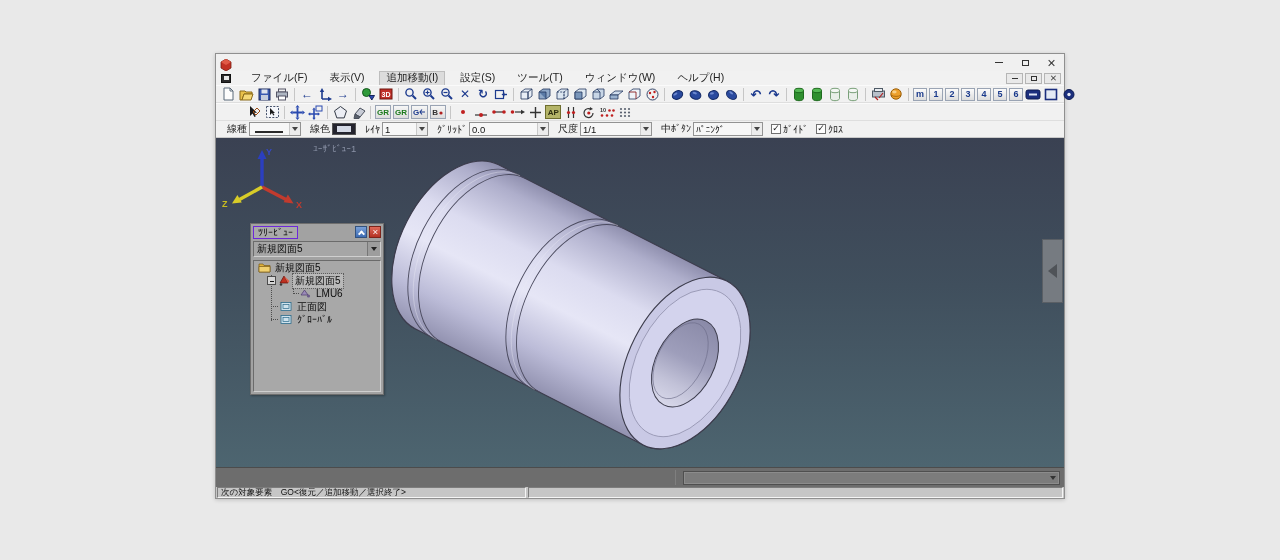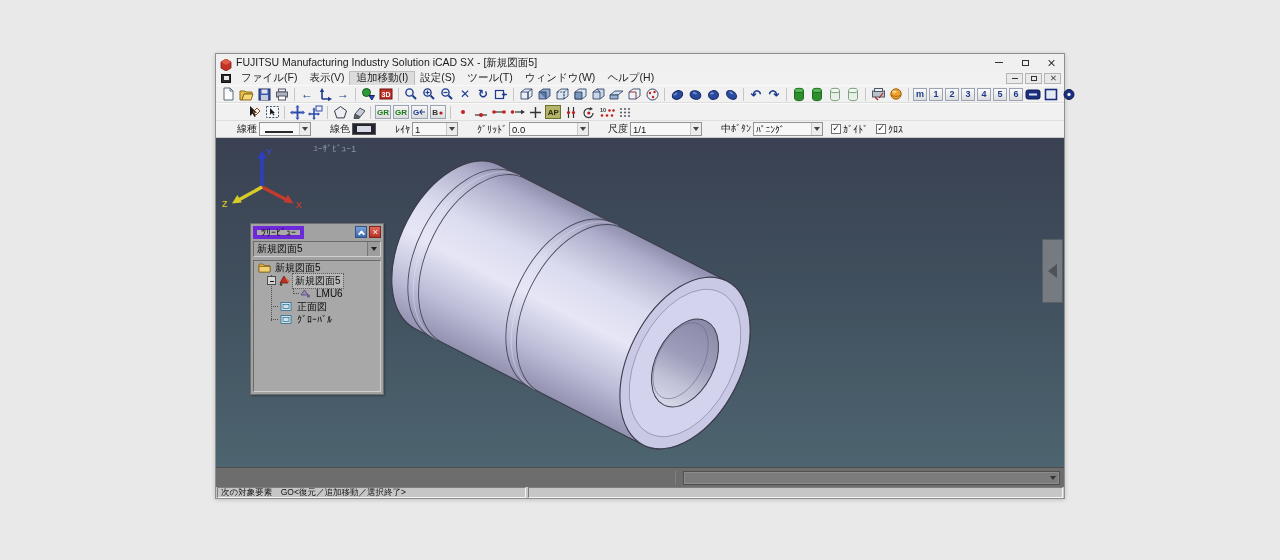--- a/index.html
+++ b/index.html
@@ -18,21 +18,21 @@
   .title-text { font-size:10.5px; color:#1a1a1a; white-space:nowrap; }
   .win-controls { margin-left:auto; display:flex; height:100%; }
   .wbtn { width:26px; height:100%; display:flex; align-items:center; justify-content:center; }
   .glyph-min { width:8px; height:1px; background:#333; }
   .glyph-restore { width:7px; height:6px; border:1px solid #333; position:relative; }
   .glyph-close { position:relative; width:8px; height:8px; }
   .glyph-close i, .glyph-close b { position:absolute; left:3.5px; top:0; width:1px; height:8px; background:#333; }
   .glyph-close i { transform:rotate(45deg);} .glyph-close b { transform:rotate(-45deg);}
 
   
-  .menubar { height:14px; flex:none; display:flex; align-items:center; background:#f1f1f1; font-size:10.5px; color:#222; }
+  .menubar { height:14px; flex:none; display:flex; align-items:center; background:#f1f1f1; font-size:10.5px; color:#222;gap:10px; }
   .child-sys-icon { width:10px; height:9px; background:#2a2a2a; border:1px solid #111; margin:0 4px 0 5px; flex:none; }
   .child-sys-icon i { display:block; margin:1.5px auto 0; width:5px; height:4px; background:#e8e8e8; }
   .menu-item { padding:0 6px; height:13px; display:flex; align-items:center; white-space:nowrap; }
   .menu-item.active { background:#dcdcdc; outline:1px solid #bdbdbd; }
   .child-controls { margin-left:auto; display:flex; align-items:center; padding-right:3px; }
   .cbtn { width:17px; height:11px; display:flex; align-items:center; justify-content:center; border:1px solid #b5b5b5; background:#e9e9e9; margin-left:2px; }
   .cbtn .glyph-min { width:6px; }
   .cbtn .glyph-restore { width:6px; height:5px; }
   .cbtn .glyph-close { transform:scale(.8); }
 
@@ -46,42 +46,42 @@
   .pbtn { height:13px; min-width:14px; padding:0 2px; margin:0 1px; font-size:9px; font-weight:bold; color:#1a3a8c;
     background:linear-gradient(#fbfbfb,#dddddd); border:1px solid #9aa4b4; display:inline-flex; align-items:center; justify-content:center; flex:none; }
   .mini-btn { height:14px; min-width:16px; padding:0 1px; margin:0 1px; font-size:8px; font-weight:bold;
     background:linear-gradient(#f6f6f6,#dcdcdc); border:1px solid #9aa4b4; display:inline-flex; align-items:center; justify-content:center; flex:none; }
   .gr-text { color:#1a7a1a; }
   .ap-btn { background:#b4b468; border:1px solid #6e6e2e; color:#2e2e10; }
   .right-group { margin-left:auto; display:flex; align-items:center; }
 
   
   .propbar { height:17px; flex:none; display:flex; align-items:center; background:#f1f1f1; font-size:10px; color:#222; padding:0 2px; border-bottom:1px solid #c9c9c9; }
-  .plabel { margin:0 2px 0 19px; white-space:nowrap; flex:none; }
+  .plabel { margin:0 2px 0 9px; white-space:nowrap; flex:none; }
   .combo { height:14px; background:#f7f7f7; border:1px solid #939393; display:flex; align-items:center; flex:none; }
   .combo .val { font-size:9.5px; padding:0 2px; color:#111; white-space:nowrap; overflow:hidden; flex:1; }
   .combo .arr { width:11px; height:100%; display:flex; align-items:center; justify-content:center; border-left:1px solid #c9c9c9; background:#ececec; flex:none; }
   .tri-down { width:0; height:0; border-left:3px solid transparent; border-right:3px solid transparent; border-top:4px solid #444; }
   .line-sample { width:28px; height:2px; background:#2a2a2a; margin-left:3px; }
   .color-swatch { width:24px; height:12px; background:#24242e; border:1px solid #555; display:flex; align-items:center; justify-content:center; flex:none; }
   .color-swatch i { width:14px; height:6px; background:#d5dae6; display:block; }
   .chk { display:flex; align-items:center; margin-left:8px; flex:none; }
   .chk .box { width:10px; height:10px; background:#fdfdfd; border:1px solid #707070; display:flex; align-items:center; justify-content:center; font-size:9px; color:#222; line-height:1; }
   .chk .box::after { content:"✓"; margin-top:-1px; }
   .chk .lbl { margin-left:2px; }
 
   
   .viewport { position:relative; flex:1; background:linear-gradient(180deg,#3a4152 0%,#404f5d 45%,#4d6570 100%); overflow:hidden; }
   .view-label { position:absolute; left:97px; top:5px; font-size:9.5px; color:#8a92a6; }
   .scene { position:absolute; left:0; top:0; }
 
   
   .palette { position:absolute; left:34px; top:85px; width:134px; height:172px; background:#a2a2a2; border:1px solid #6e6e6e; box-shadow:1px 1px 2px rgba(0,0,0,.3); font-size:10px; color:#0c0c0c; }
   .pal-header { height:16px; display:flex; align-items:center; padding:1px 2px; }
-  .pal-tab { border:4px solid #6d28d9; background:#aaaaaa; padding:0 4px; height:13px; display:flex; align-items:center; white-space:nowrap; }
+  .pal-tab { border:1px solid #6d28d9; background:#aaaaaa; padding:0 4px; height:13px; display:flex; align-items:center; white-space:nowrap; }
   .pal-btns { margin-left:auto; display:flex; }
   .pal-btn { width:12px; height:12px; margin-left:2px; display:flex; align-items:center; justify-content:center; border:1px solid #33527e; }
   .pal-btn.up { background:linear-gradient(#7aa0d8,#3d6cb4); }
   .chev-up { width:5px; height:5px; border-left:2px solid #fff; border-top:2px solid #fff; transform:rotate(45deg) translate(1px,1px); }
   .pal-btn.close { background:linear-gradient(#e06a5a,#b43224); border-color:#7e241a; }
   .pal-btn.close .glyph-close { transform:scale(.7); }
   .pal-btn.close i, .pal-btn.close b { background:#fff; }
   .pal-combo { margin:1px 2px; height:16px; background:#a6a6a6; border-top:1px solid #6b6b6b; border-left:1px solid #6b6b6b; border-bottom:1px solid #cfcfcf; border-right:1px solid #cfcfcf; display:flex; align-items:center; }
   .pal-combo .val { flex:1; padding:0 3px; white-space:nowrap; overflow:hidden; }
   .pal-combo .arr { width:13px; height:100%; background:#9d9d9d; border-left:1px solid #777; display:flex; align-items:center; justify-content:center; }
@@ -120,21 +120,20 @@
 <div id="canvas">
   <div class="app-window">
 
     <div class="titlebar">
       <span class="app-icon">
         <svg width="12" height="12" viewBox="0 0 12 12">
             <path d="M6 0l5 3v6l-5 3-5-3V3z" fill="#c23224" stroke="#7a1c12" stroke-width="0.8"></path>
             <path d="M6 0l5 3-5 3-5-3z" fill="#e05a46"></path>
           </svg>
       </span>
-      <span class="title-text">FUJITSU Manufacturing Industry Solution iCAD SX - [新規図面5]</span>
       <div class="win-controls">
         <span class="wbtn">
             <i class="glyph-min"></i>
           </span>
         <span class="wbtn">
             <i class="glyph-restore"></i>
           </span>
         <span class="wbtn">
             <span class="glyph-close">
               <i></i>

